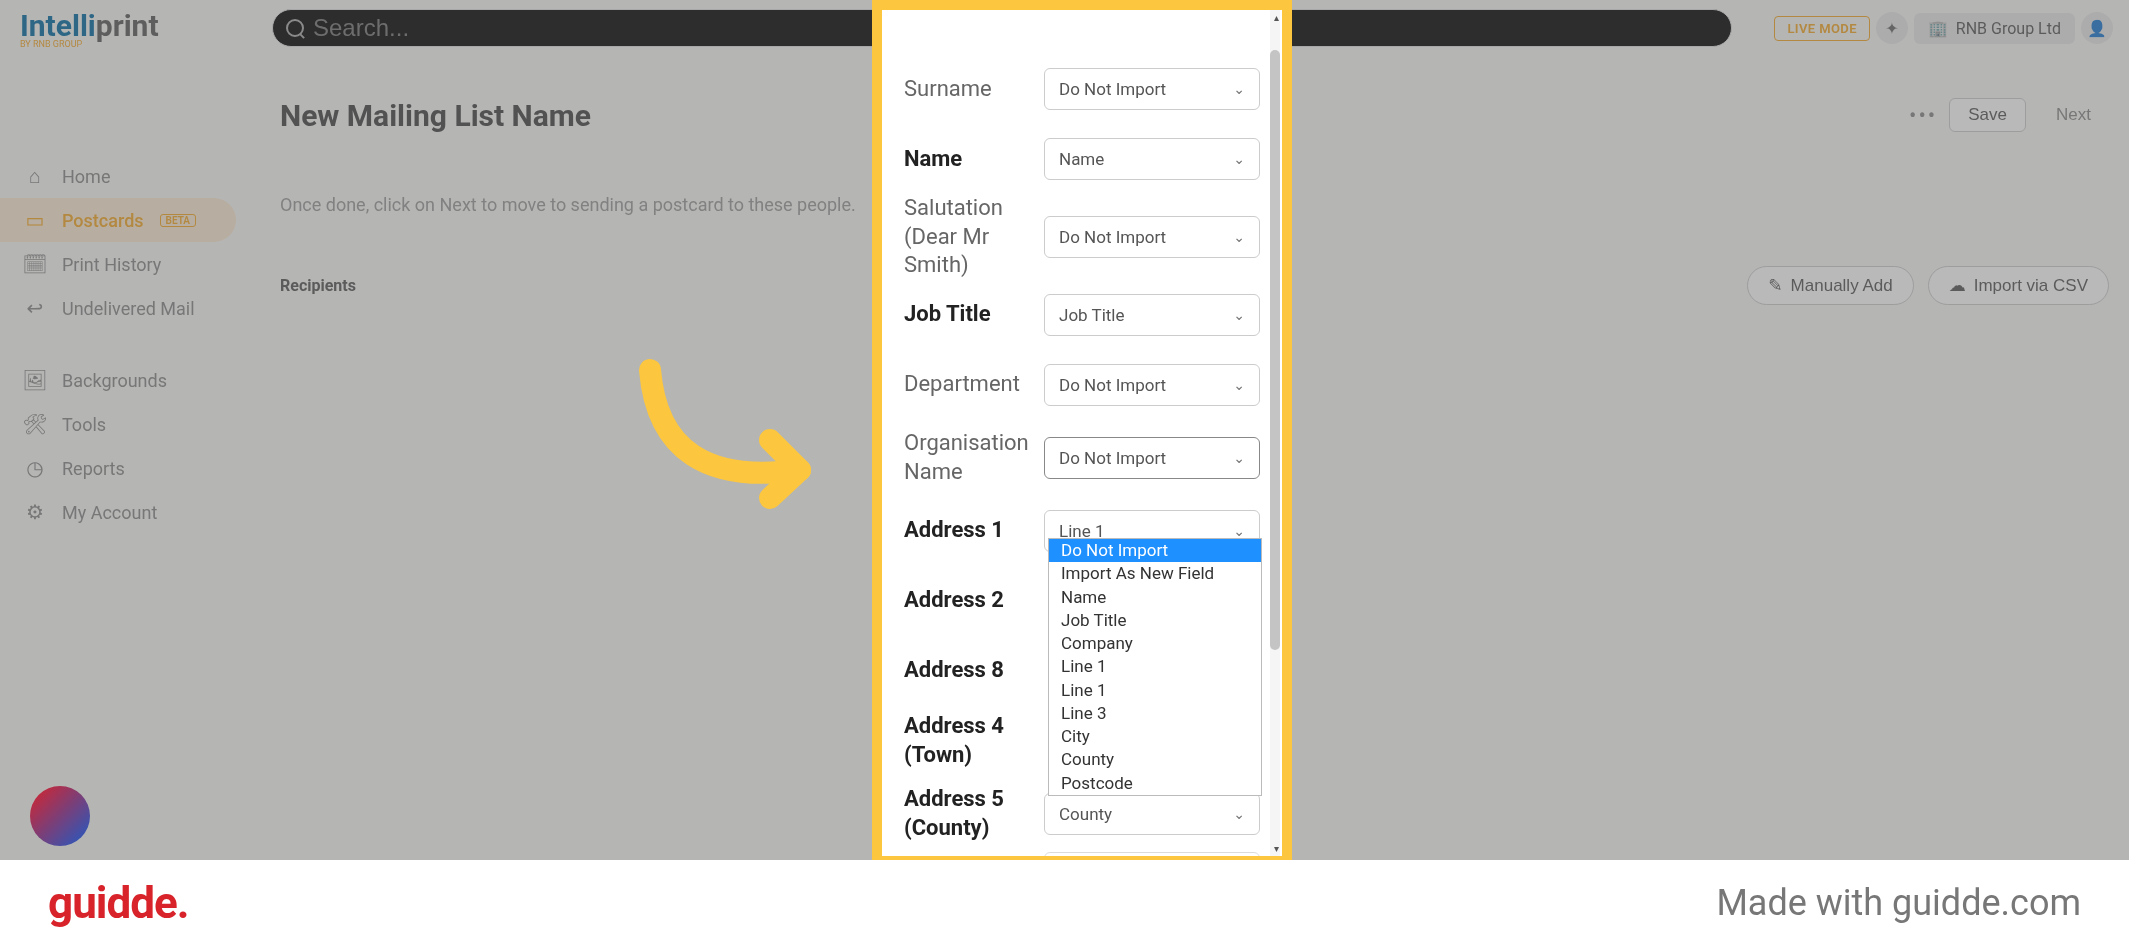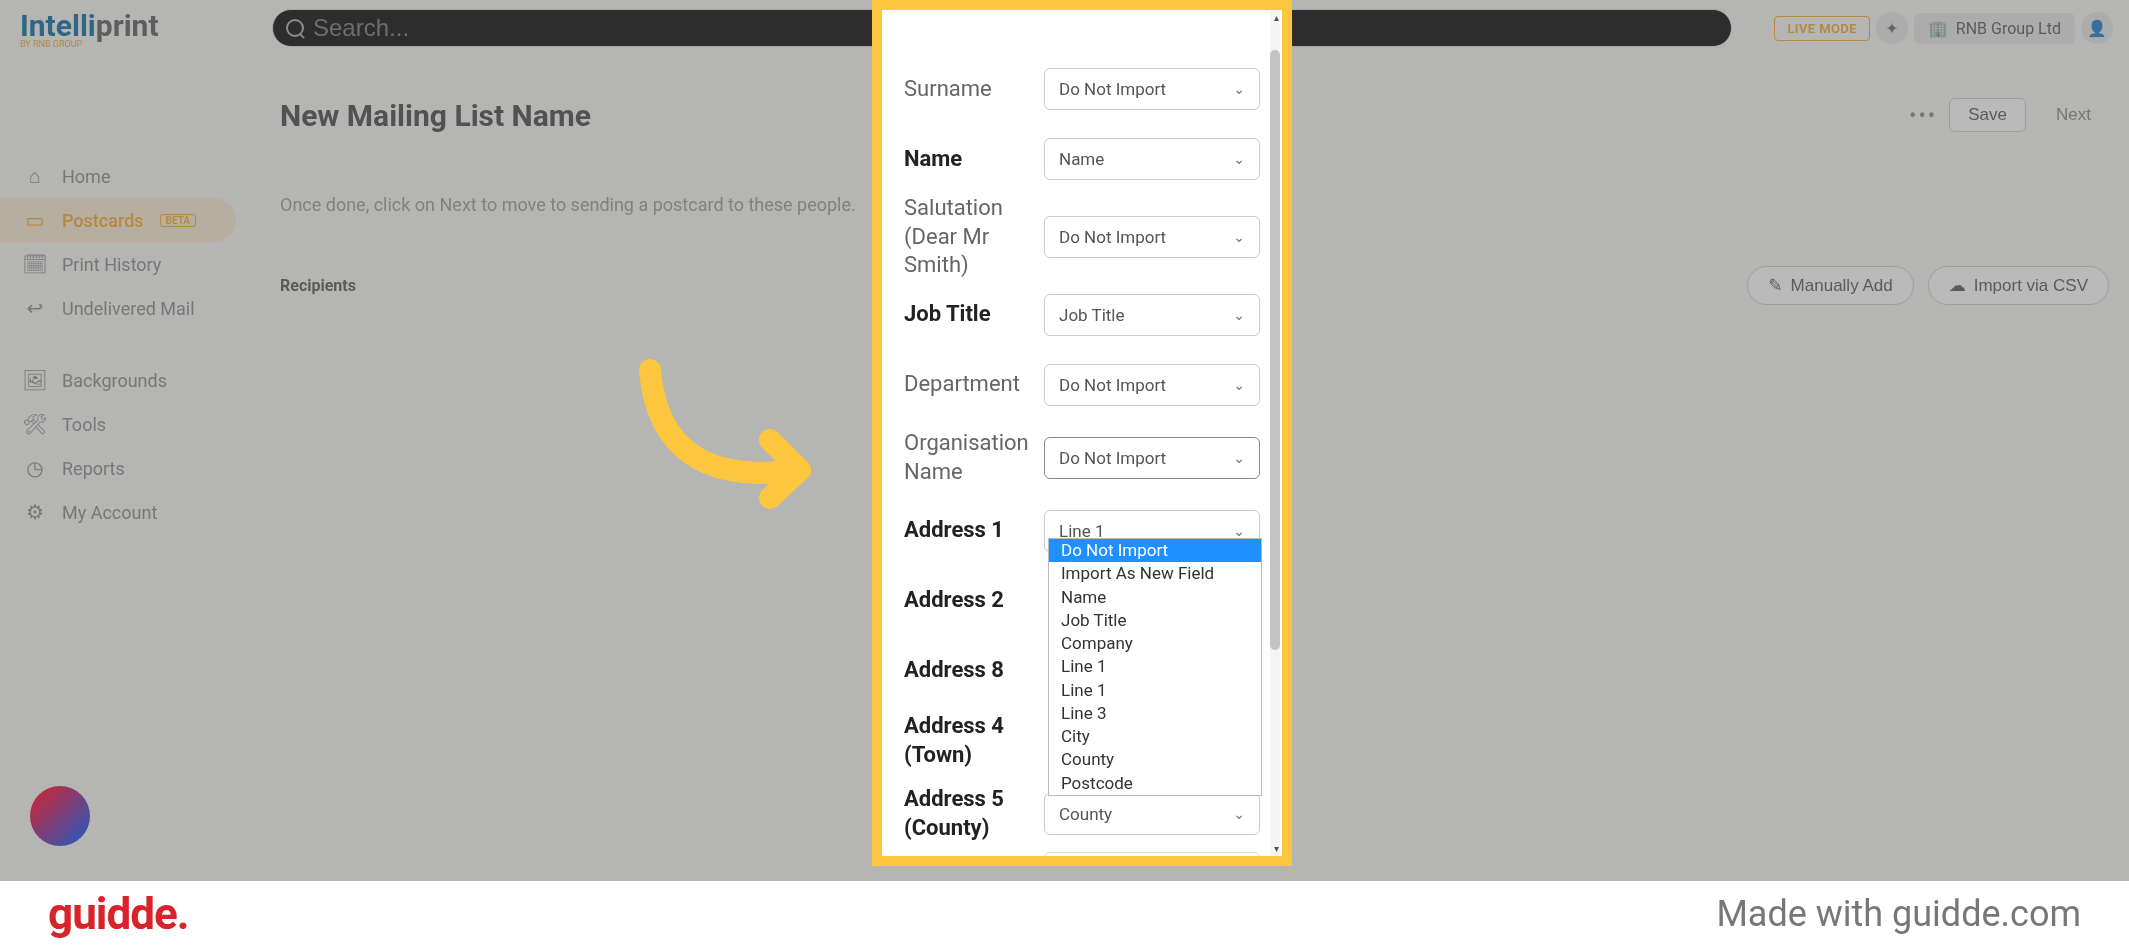--- a/index.html
+++ b/index.html
@@ -348,21 +348,21 @@
     z-index: 12;
     pointer-events: none;
   }
 
   
   .footer-banner {
     position: absolute;
     bottom: 0;
     left: 0;
     right: 0;
-    height: 65px;
+    height: 86px;
     background: #fff;
     display: flex;
     align-items: center;
     justify-content: space-between;
     padding: 0 48px;
     z-index: 30;
   }
   .guidde-logo {
     font-size: 44px;
     font-weight: 700;

